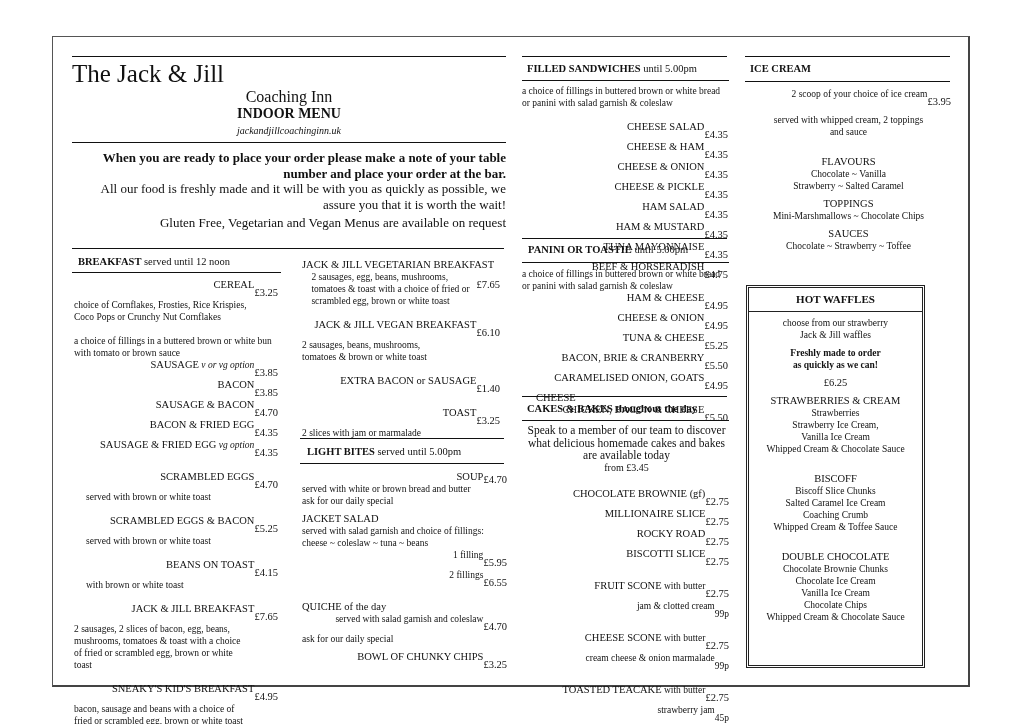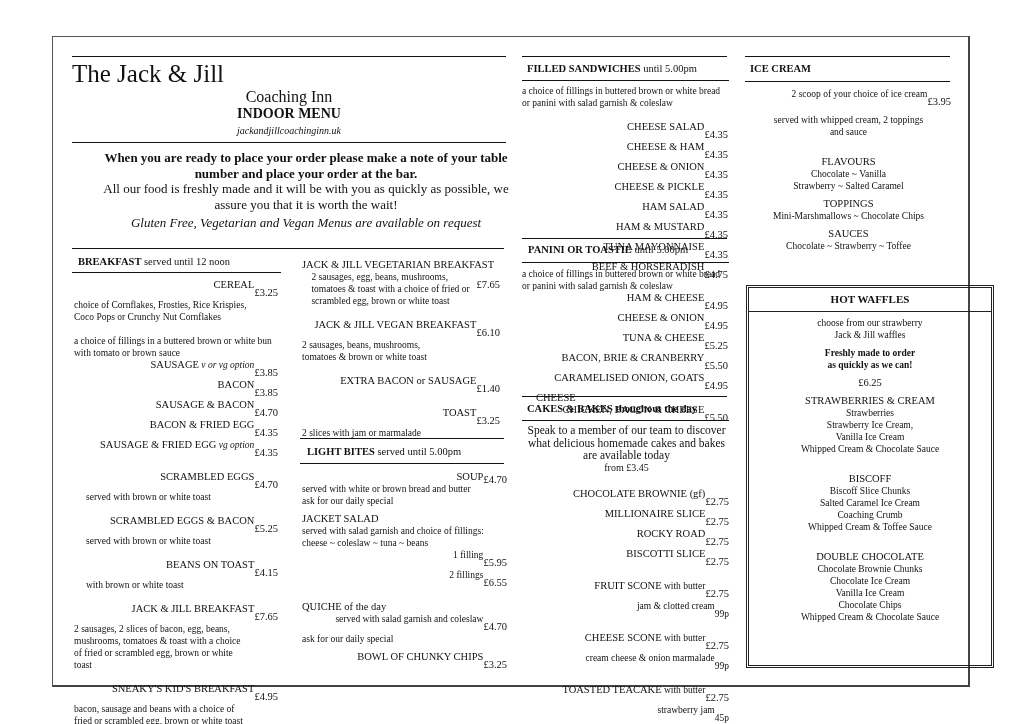--- a/index.html
+++ b/index.html
@@ -9,40 +9,40 @@
   .page { position: absolute; left: 52px; top: 36px; width: 918px; height: 651px; border: 1px solid #555; border-right: 2px solid #444; border-bottom: 2px solid #444; }
 
   .abs { position: absolute; }
   .rule { position: absolute; height: 0; border-top: 1.5px solid #111; }
 
   
   .hdr-title { left: 72px; width: 434px; top: 60px; text-align: left; font-size: 25px; line-height: 28px; }
   .hdr-sub { left: 72px; width: 434px; top: 88px; text-align: center; font-size: 16px; line-height: 17px; }
   .hdr-menu { left: 72px; width: 434px; top: 106px; text-align: center; font-size: 14px; font-weight: bold; line-height: 16px; }
   .hdr-web { left: 72px; width: 434px; top: 125px; text-align: center; font-size: 10px; font-style: italic; line-height: 12px; }
-  .intro { left: 89px; width: 434px; top: 150px; text-align: center; font-size: 13px; line-height: 15.5px; }
+  .intro { left: 72px; width: 434px; top: 150px; text-align: right; font-size: 13px; line-height: 15.5px; }
   .intro b { font-weight: bold; display: block; }
-  .intro .it { font-style: italic; display: block; margin-top: 3px; }
+  .intro .it { display: block; margin-top: 3px; }
 
   .sec-title { font-size: 10.5px; line-height: 12px; }
   .sec-title b { font-weight: bold; font-size: 10.5px; }
 
   .item { font-size: 10.5px; line-height: 12px; position: relative; }
   .row { display: flex; justify-content: flex-end; }
   .desc { font-size: 9.5px; line-height: 12px; }
   .indent { padding-left: 12px; }
   .price { text-align: right; white-space: nowrap; margin-top: 8px; }
   .gap { height: 12px; }
   .gap-s { height: 6px; }
   .it-opt { font-style: italic; font-size: 9.5px; }
 
   .col { position: absolute; }
   .center { text-align: center; }
 
-  .waffles-box { position: absolute; left: 746px; top: 285px; width: 248px; height: 383px; border: 3px double #222; }
+  .waffles-box { position: absolute; left: 746px; top: 285px; width: 179px; height: 383px; border: 3px double #222; }
   .waffles-head { height: 24px; border-bottom: 1px solid #222; text-align: center; font-weight: bold; font-size: 11px; line-height: 22px; }
 </style>
 </head>
 <body>
 
 <div class="page"></div>
 
 <div class="rule" style="left:72px;width:434px;top:56px;"></div>
 <div class="abs hdr-title">The Jack &amp; Jill</div>
 <div class="abs hdr-sub">Coaching Inn</div>

